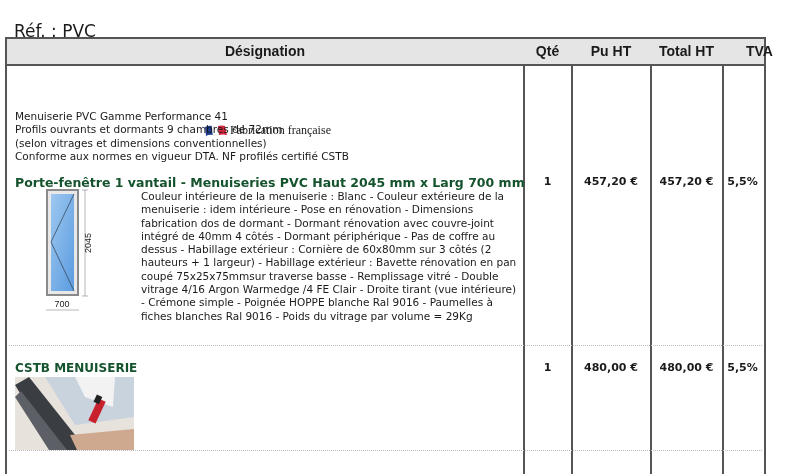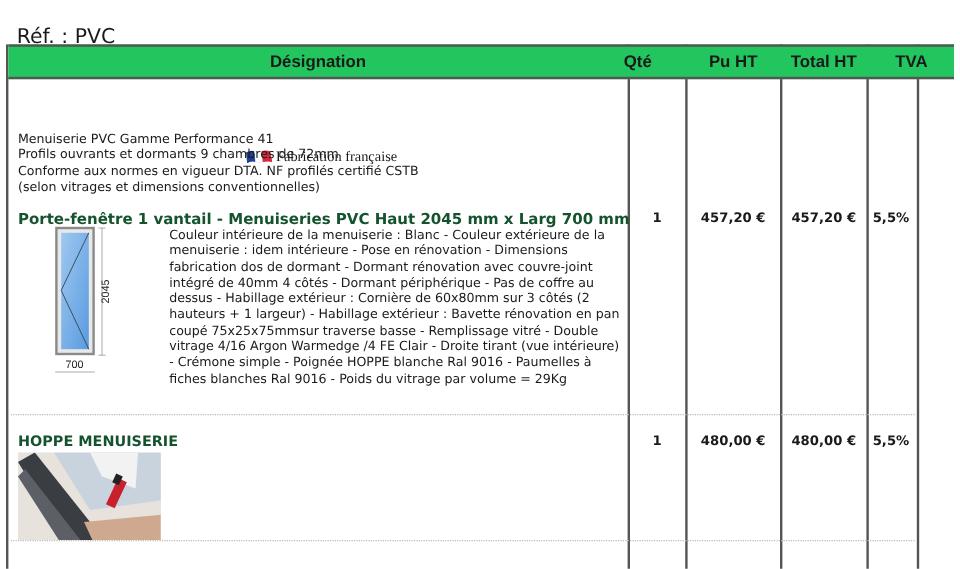--- a/index.html
+++ b/index.html
@@ -2,22 +2,22 @@
 <html><head>
 <meta charset="utf-8">
 <style>
   html, body { margin:0; padding:0; background:#fff; }
   body { width:800px; height:474px; position:relative; overflow:hidden;
          font-family:"DejaVu Sans", sans-serif; color:#1a1a1a; }
   .ref { position:absolute; left:14px; top:21px; font-size:17px; }
   .table { position:absolute; left:5px; top:37px; width:757px; height:460px;
            border-left:2px solid #555; border-right:2px solid #555; }
   .hdr { position:absolute; left:0; top:0; width:757px; height:25px;
-         background:#22c55e; border-top:2px solid #555; border-bottom:2px solid #555;
-         font-family:"Liberation Sans", sans-serif; font-weight:bold; font-size:14px;padding-left:31px; }
+         background:#e5e5e5; border-top:2px solid #555; border-bottom:2px solid #555;
+         font-family:"Liberation Sans", sans-serif; font-weight:bold; font-size:14px; }
   .hdr div { position:absolute; top:0; height:25px; line-height:25px; text-align:center; }
   .vline { position:absolute; top:0; bottom:0; width:0; border-left:2px solid #555; }
   .cell { position:absolute; font-size:11px; font-weight:bold; text-align:center; }
   .title { position:absolute; font-weight:bold; color:#14532d; font-size:12.5px; white-space:nowrap; }
   .desc { position:absolute; font-size:10.5px; line-height:13.3px; }
   .dotted { position:absolute; left:2px; width:753px; height:0; border-top:1px dotted #bbb; }
   .flag { position:absolute; left:198px; top:87px; width:22px; height:12px; }
   .fab { position:absolute; left:223px; top:86px; font-family:Liberation Serif, serif; font-size:12px; }
 </style>
 </head>
@@ -27,38 +27,38 @@
 
 <div class="table">
 
   <div class="vline" style="left:516px"></div>
   <div class="vline" style="left:564px"></div>
   <div class="vline" style="left:643px"></div>
   <div class="vline" style="left:715px"></div>
 
   <div class="hdr">
     <div style="left:0;width:516px">Désignation</div>
-    <div style="left:501px;width:47px">Qté</div>
+    <div style="left:517px;width:47px">Qté</div>
     <div style="left:644px;width:71px">Total HT</div>
     <div style="left:565px;width:78px">Pu HT</div>
     <div style="left:733px;width:39px">TVA</div>
   </div>
 
   <svg class="flag" viewBox="0 0 22 12">
     <path d="M0 3 Q4 1 7 2 L8 11 Q4 10 1 12 Z" fill="#1c3f94"></path>
     <path d="M7 2 Q10 3 13 2 L14 11 Q11 12 8 11 Z" fill="#ffffff" stroke="#ddd" stroke-width="0.4"></path>
     <path d="M13 2 Q17 1 20 2 L22 11 Q18 10 14 11 Z" fill="#d7263d"></path>
   </svg>
   <div class="fab">Fabrication française</div>
 
   <div class="desc" style="left:8px;top:73px;width:500px">
     <div>Menuiserie PVC Gamme Performance 41</div>
     <div>Profils ouvrants et dormants 9 chambres de 72mm</div>
+    <div>(selon vitrages et dimensions conventionnelles)</div>
     <div>Conforme aux normes en vigueur DTA. NF profilés certifié CSTB</div>
-    <div>(selon vitrages et dimensions conventionnelles)</div>
   </div>
 
   <div class="title" style="left:8px;top:138px">Porte-fenêtre 1 vantail - Menuiseries PVC Haut 2045 mm x Larg 700 mm</div>
 
   <svg style="position:absolute;left:38px;top:151px" width="60" height="125" viewBox="0 0 60 125">
     <defs>
       <linearGradient id="glass" x1="0" y1="0" x2="1" y2="1">
         <stop offset="0" stop-color="#9ec8f0"></stop>
         <stop offset="1" stop-color="#5a9be0"></stop>
       </linearGradient>
@@ -77,21 +77,21 @@
 
   <div class="desc" style="left:134px;top:153px;width:376px">Couleur intérieure de la menuiserie : Blanc - Couleur extérieure de la menuiserie : idem intérieure - Pose en rénovation - Dimensions fabrication dos de dormant - Dormant rénovation avec couvre-joint intégré de 40mm 4 côtés - Dormant périphérique - Pas de coffre au dessus - Habillage extérieur : Cornière de 60x80mm sur 3 côtés (2 hauteurs + 1 largeur) - Habillage extérieur : Bavette rénovation en pan coupé 75x25x75mmsur traverse basse - Remplissage vitré - Double vitrage 4/16 Argon Warmedge /4 FE Clair - Droite tirant (vue intérieure) - Crémone simple - Poignée HOPPE blanche Ral 9016 - Paumelles à fiches blanches Ral 9016 - Poids du vitrage par volume = 29Kg</div>
 
   <div class="cell" style="left:517px;width:47px;top:138px">1</div>
   <div class="cell" style="left:565px;width:78px;top:138px">457,20 €</div>
   <div class="cell" style="left:644px;width:71px;top:138px">457,20 €</div>
   <div class="cell" style="left:716px;width:39px;top:138px">5,5%</div>
 
   <div class="dotted" style="top:308px"></div>
 
-  <div class="title" style="left:8px;top:324px;font-size:12px">HOPPE MENUISERIE</div>
+  <div class="title" style="left:8px;top:324px;font-size:12px">CSTB MENUISERIE</div>
 
   <svg style="position:absolute;left:8px;top:340px" width="119" height="73" viewBox="0 0 119 73">
     <rect width="119" height="73" fill="#d9dde2"></rect>
     <rect x="0" y="0" width="119" height="73" fill="#e7e2dc"></rect>
     <path d="M30 0 L119 0 L119 40 L60 48 Z" fill="#c9d3dd"></path>
     <path d="M0 8 L14 0 L72 73 L40 73 Z" fill="#3a3d41"></path>
     <path d="M0 20 L6 14 L52 73 L34 73 Z" fill="#5c6066"></path>
     <path d="M60 0 L100 0 L98 30 L70 20 Z" fill="#f2f2f2"></path>
     <rect x="78" y="22" width="8" height="24" fill="#c8202c" transform="rotate(25 82 34)"></rect>
     <rect x="80" y="18" width="6" height="8" fill="#222" transform="rotate(25 82 22)"></rect>

